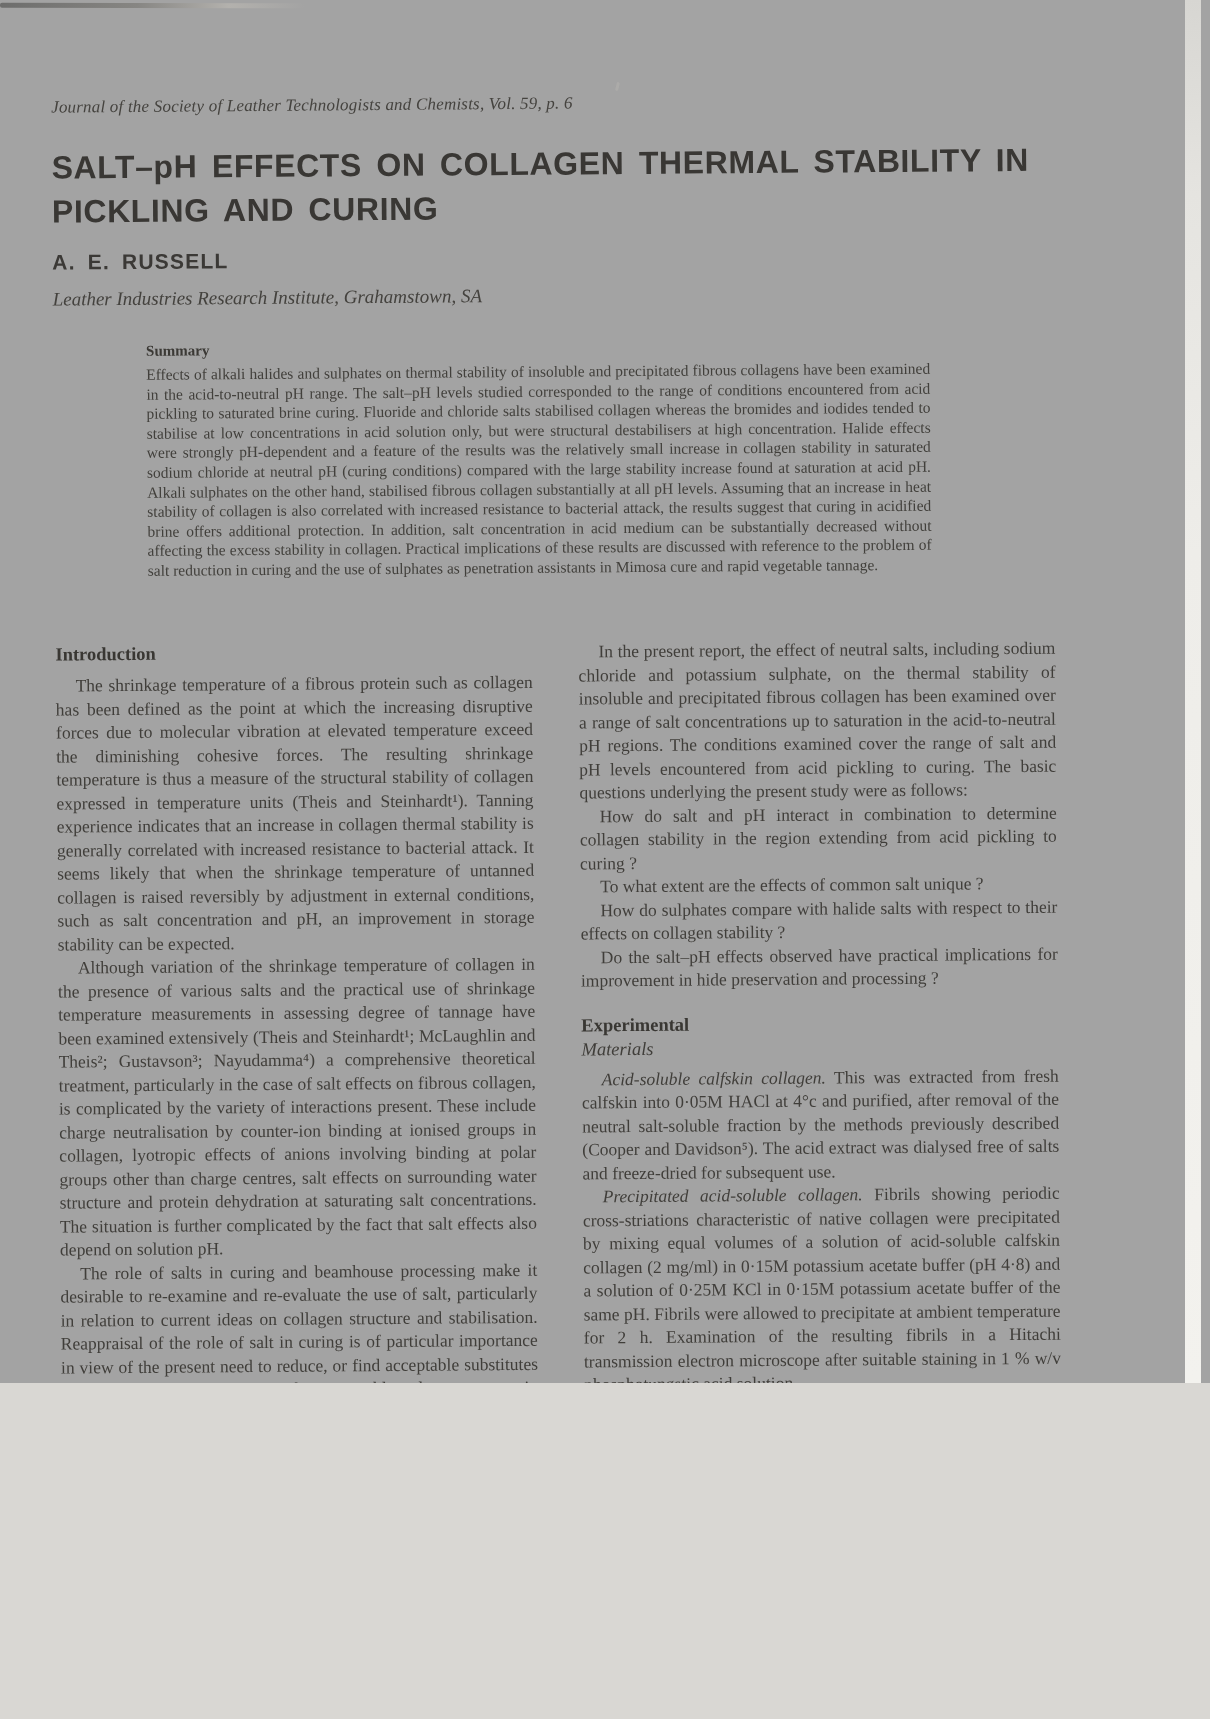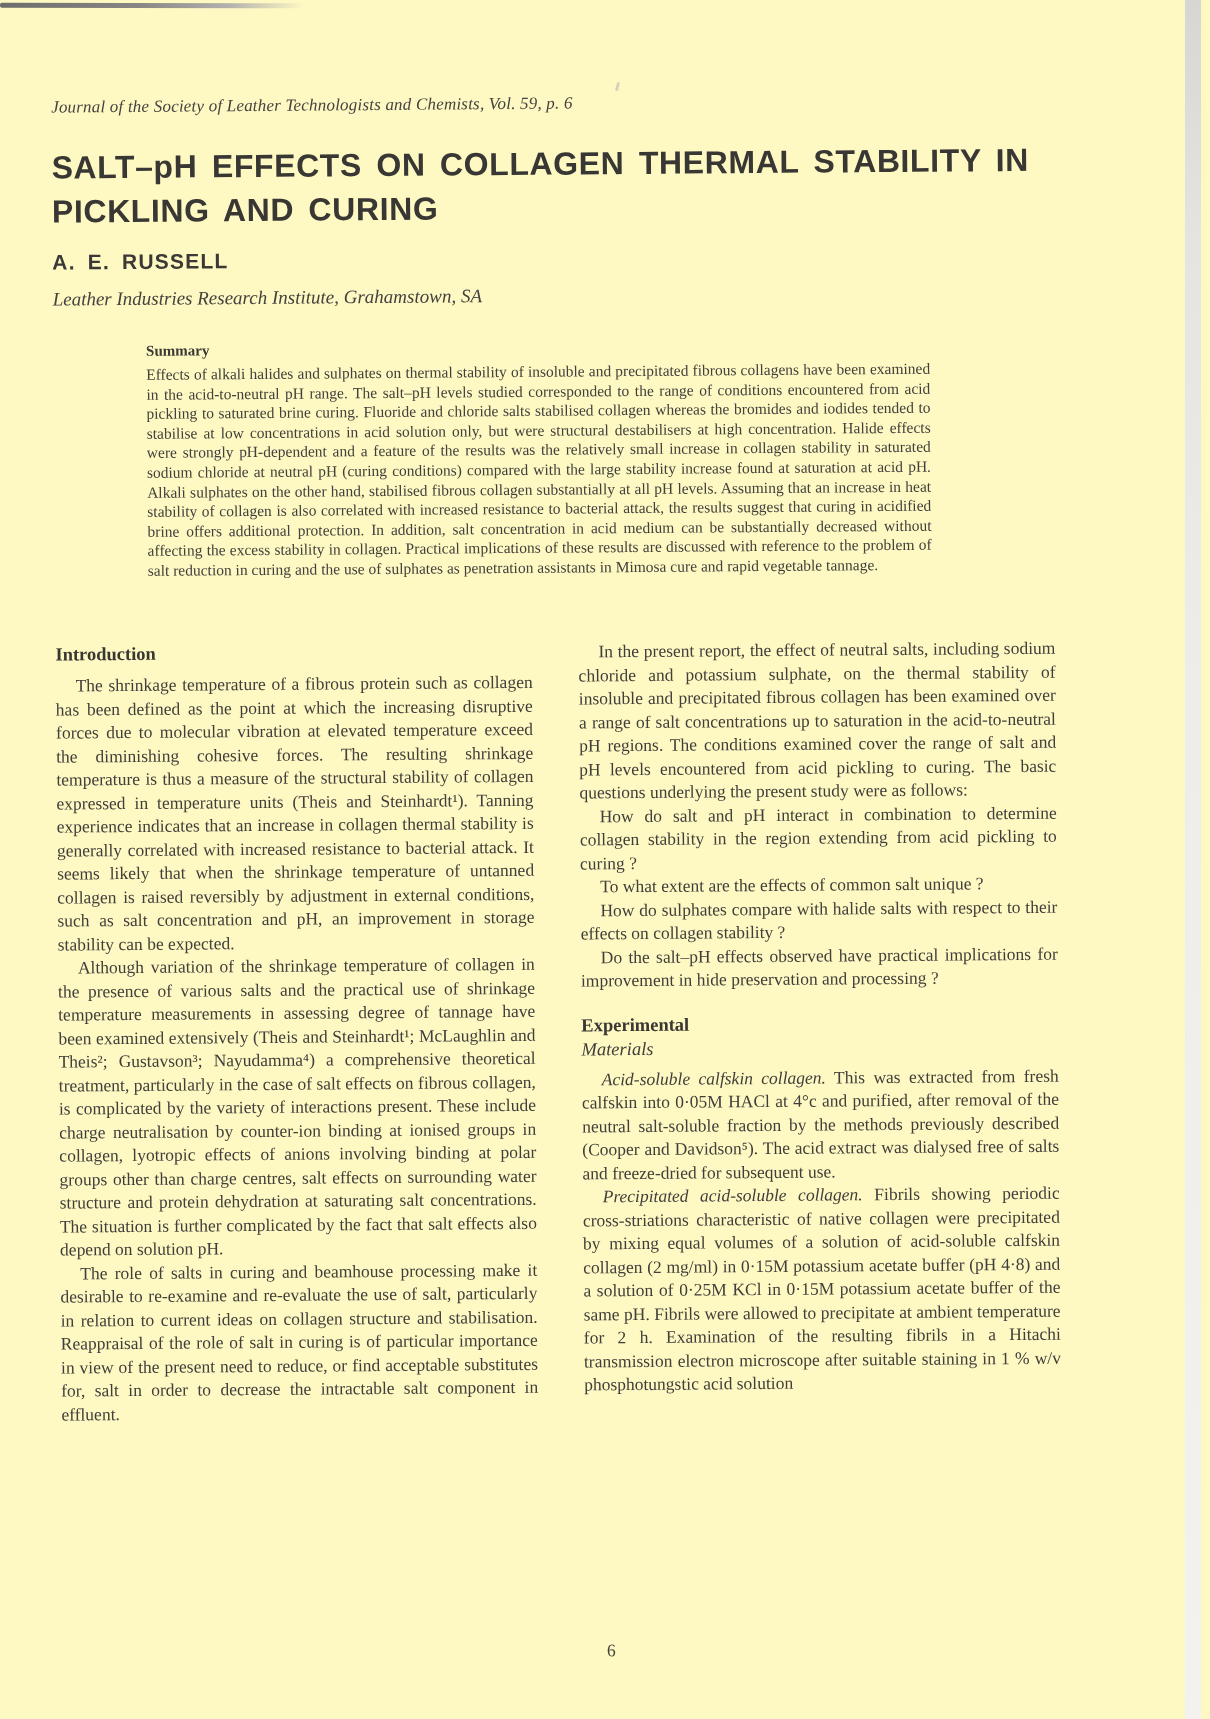--- a/index.html
+++ b/index.html
@@ -3,23 +3,23 @@
 <meta charset="utf-8">
 <style>
   html, body { margin: 0; padding: 0; }
   body {
     background: #d9d7d3;
     font-family: "Liberation Serif", "DejaVu Serif", serif;
   }
   .page {
     position: relative;
     width: 1210px;
-    height: 1719px;
+    height: 1383px;
     margin: 0 auto;
-    background: #fef9c3;
+    background: #a3a3a3;
     overflow: hidden;
     color: #3f3d39;
   }
   
   .artifact-top-line {
     position: absolute;
     top: 3px; left: 0;
     width: 305px; height: 5px;
     background: linear-gradient(to right, #6d6d6c 0%, #878683 45%, #b3b1ad 75%, rgba(185,183,179,0));
     border-radius: 2px;

